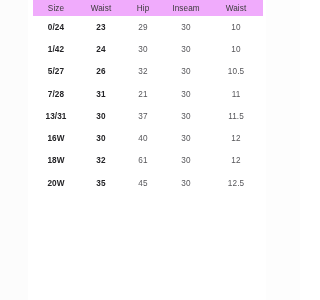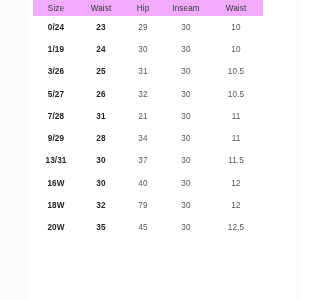--- a/index.html
+++ b/index.html
@@ -131,72 +131,58 @@
       </thead>
       <tbody id="chart-body">
           <tr>
             <td class="col-size">0/24</td>
             <td class="col-waist">23</td>
             <td class="col-hip">29</td>
             <td class="col-inseam">30</td>
             <td class="col-rise">10</td>
           </tr>
           <tr>
-            <td class="col-size">1/19</td>
+            <td class="col-size">1/42</td>
             <td class="col-waist">24</td>
             <td class="col-hip">30</td>
             <td class="col-inseam">30</td>
             <td class="col-rise">10</td>
-          </tr>
-          <tr>
-            <td class="col-size">3/26</td>
-            <td class="col-waist">25</td>
-            <td class="col-hip">31</td>
-            <td class="col-inseam">30</td>
-            <td class="col-rise">10.5</td>
           </tr>
           <tr>
             <td class="col-size">5/27</td>
             <td class="col-waist">26</td>
             <td class="col-hip">32</td>
             <td class="col-inseam">30</td>
             <td class="col-rise">10.5</td>
           </tr>
           <tr>
             <td class="col-size">7/28</td>
             <td class="col-waist">31</td>
             <td class="col-hip">21</td>
-            <td class="col-inseam">30</td>
-            <td class="col-rise">11</td>
-          </tr>
-          <tr>
-            <td class="col-size">9/29</td>
-            <td class="col-waist">28</td>
-            <td class="col-hip">34</td>
             <td class="col-inseam">30</td>
             <td class="col-rise">11</td>
           </tr>
           <tr>
             <td class="col-size">13/31</td>
             <td class="col-waist">30</td>
             <td class="col-hip">37</td>
             <td class="col-inseam">30</td>
             <td class="col-rise">11.5</td>
           </tr>
           <tr>
             <td class="col-size">16W</td>
             <td class="col-waist">30</td>
             <td class="col-hip">40</td>
             <td class="col-inseam">30</td>
             <td class="col-rise">12</td>
           </tr>
           <tr>
             <td class="col-size">18W</td>
             <td class="col-waist">32</td>
-            <td class="col-hip">79</td>
+            <td class="col-hip">61</td>
             <td class="col-inseam">30</td>
             <td class="col-rise">12</td>
           </tr>
           <tr>
             <td class="col-size">20W</td>
             <td class="col-waist">35</td>
             <td class="col-hip">45</td>
             <td class="col-inseam">30</td>
             <td class="col-rise">12.5</td>
           </tr>

